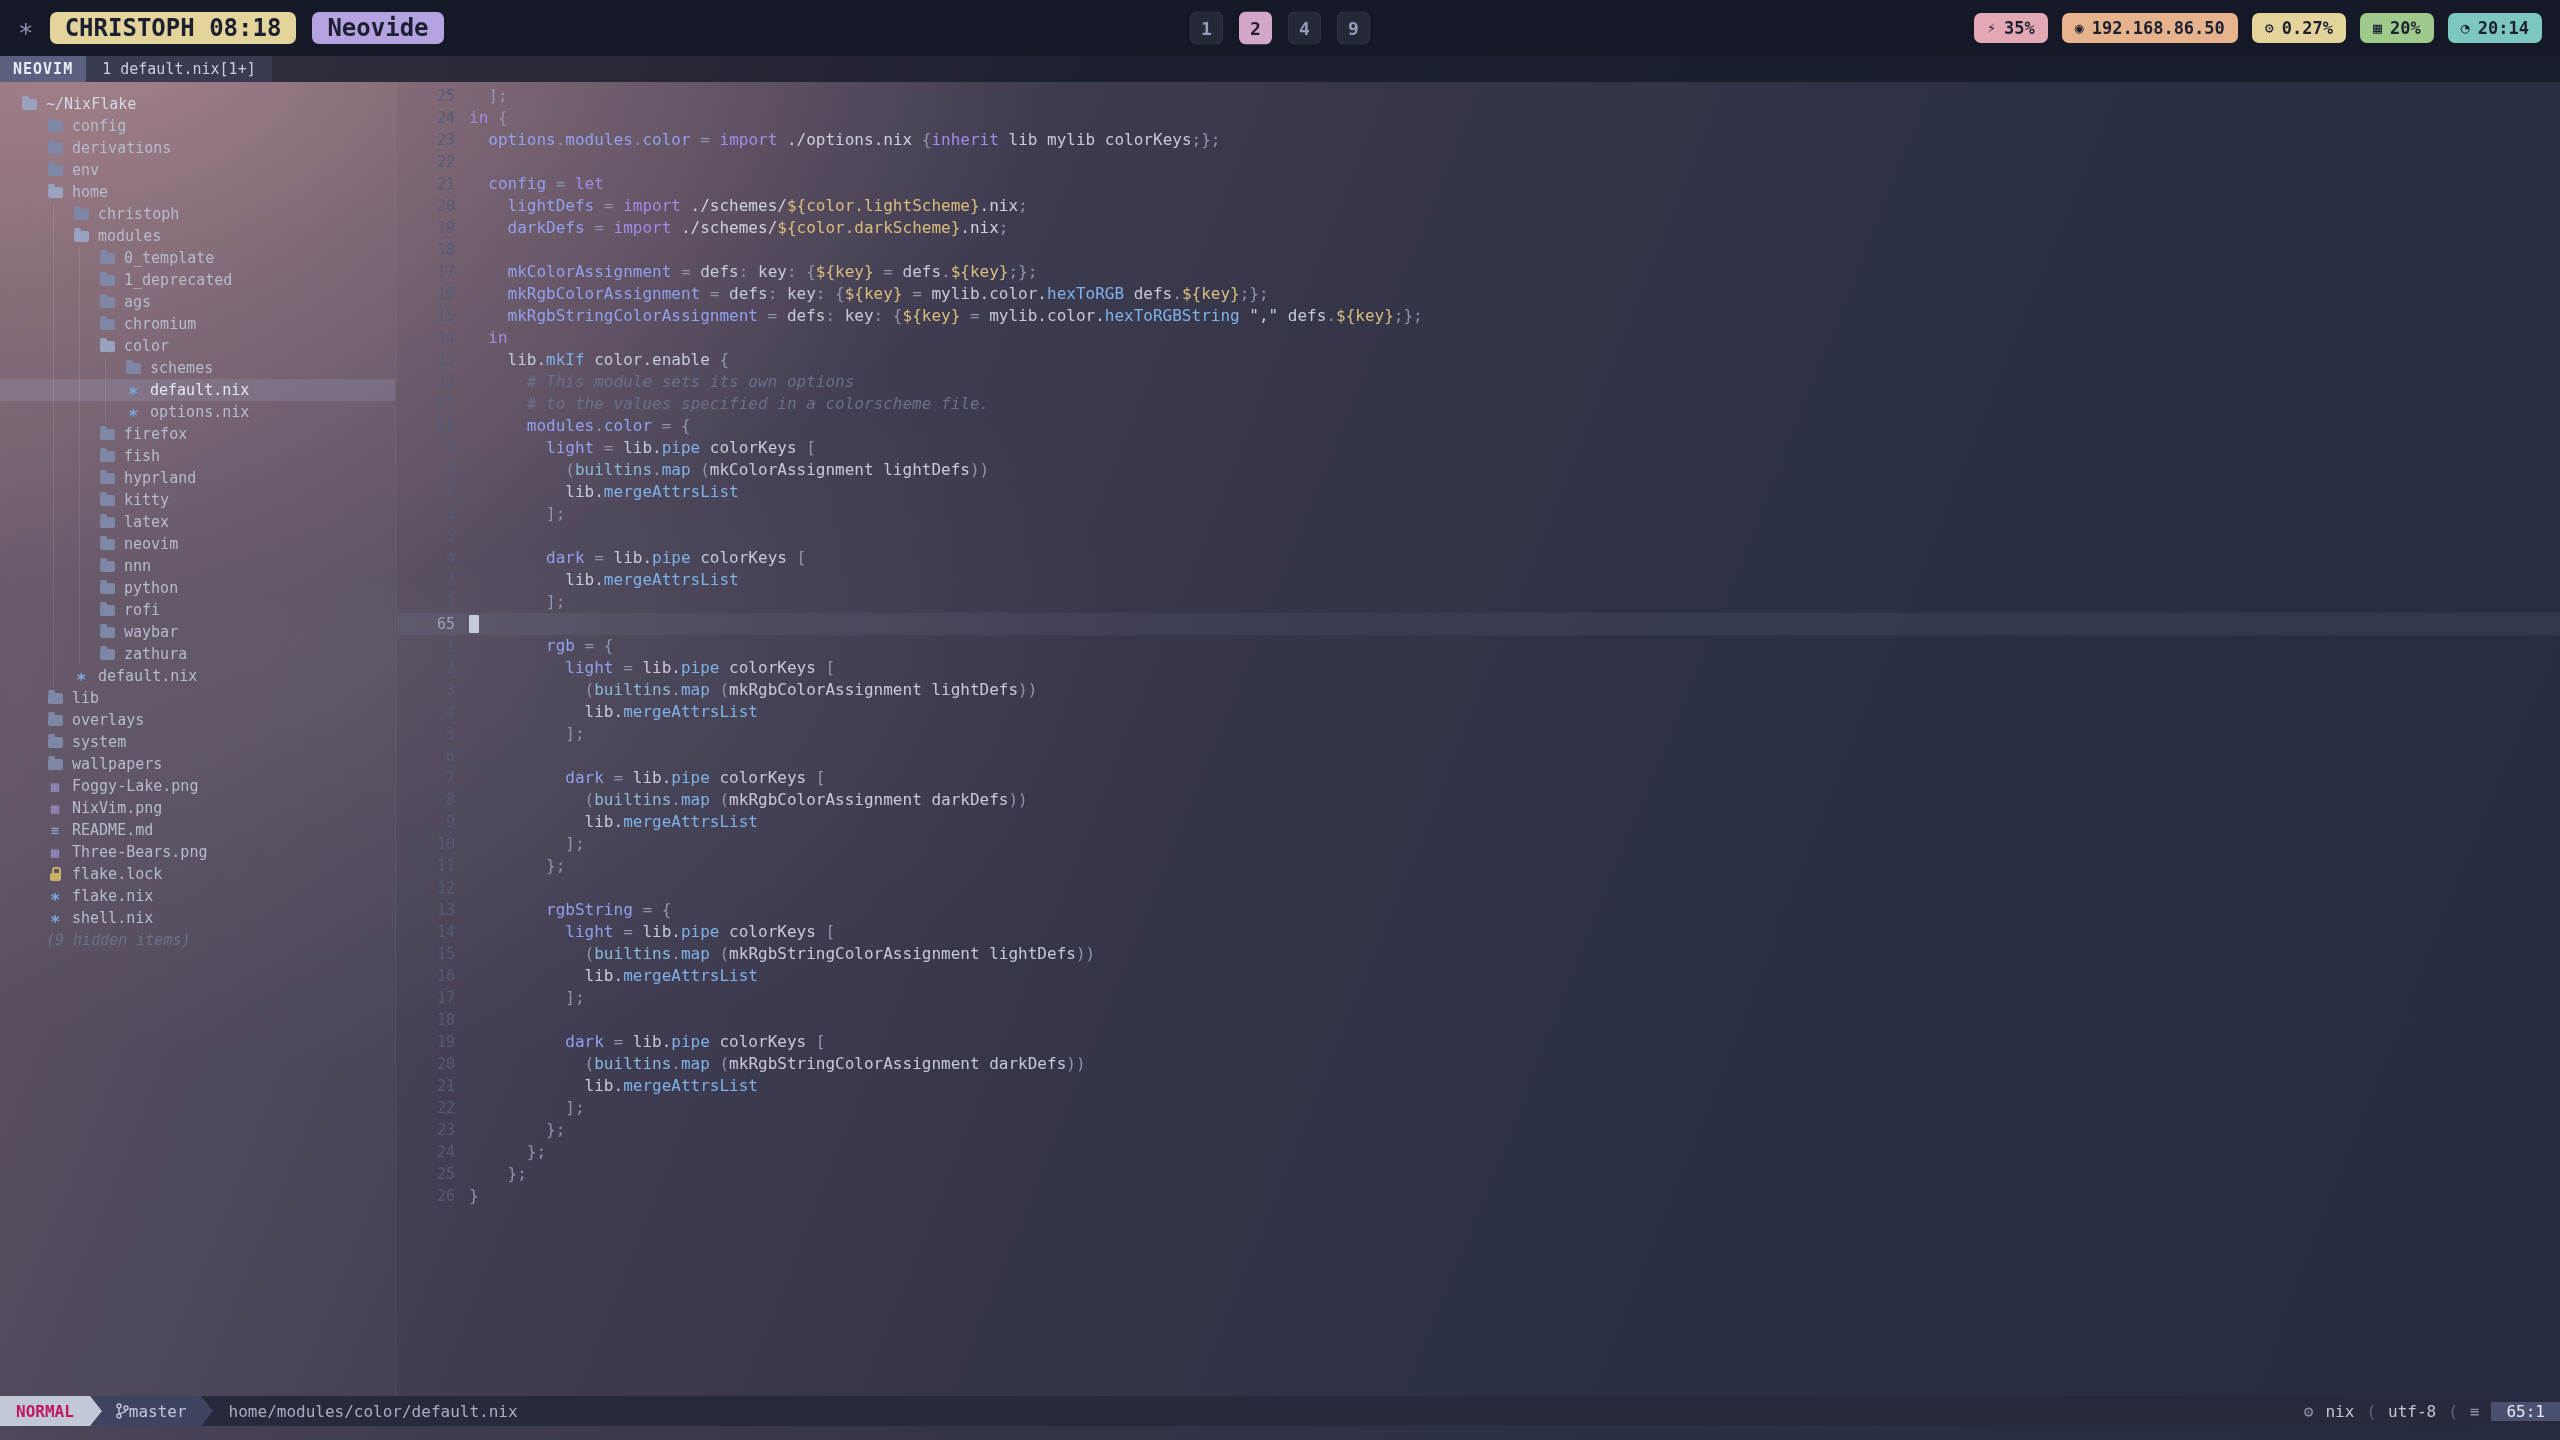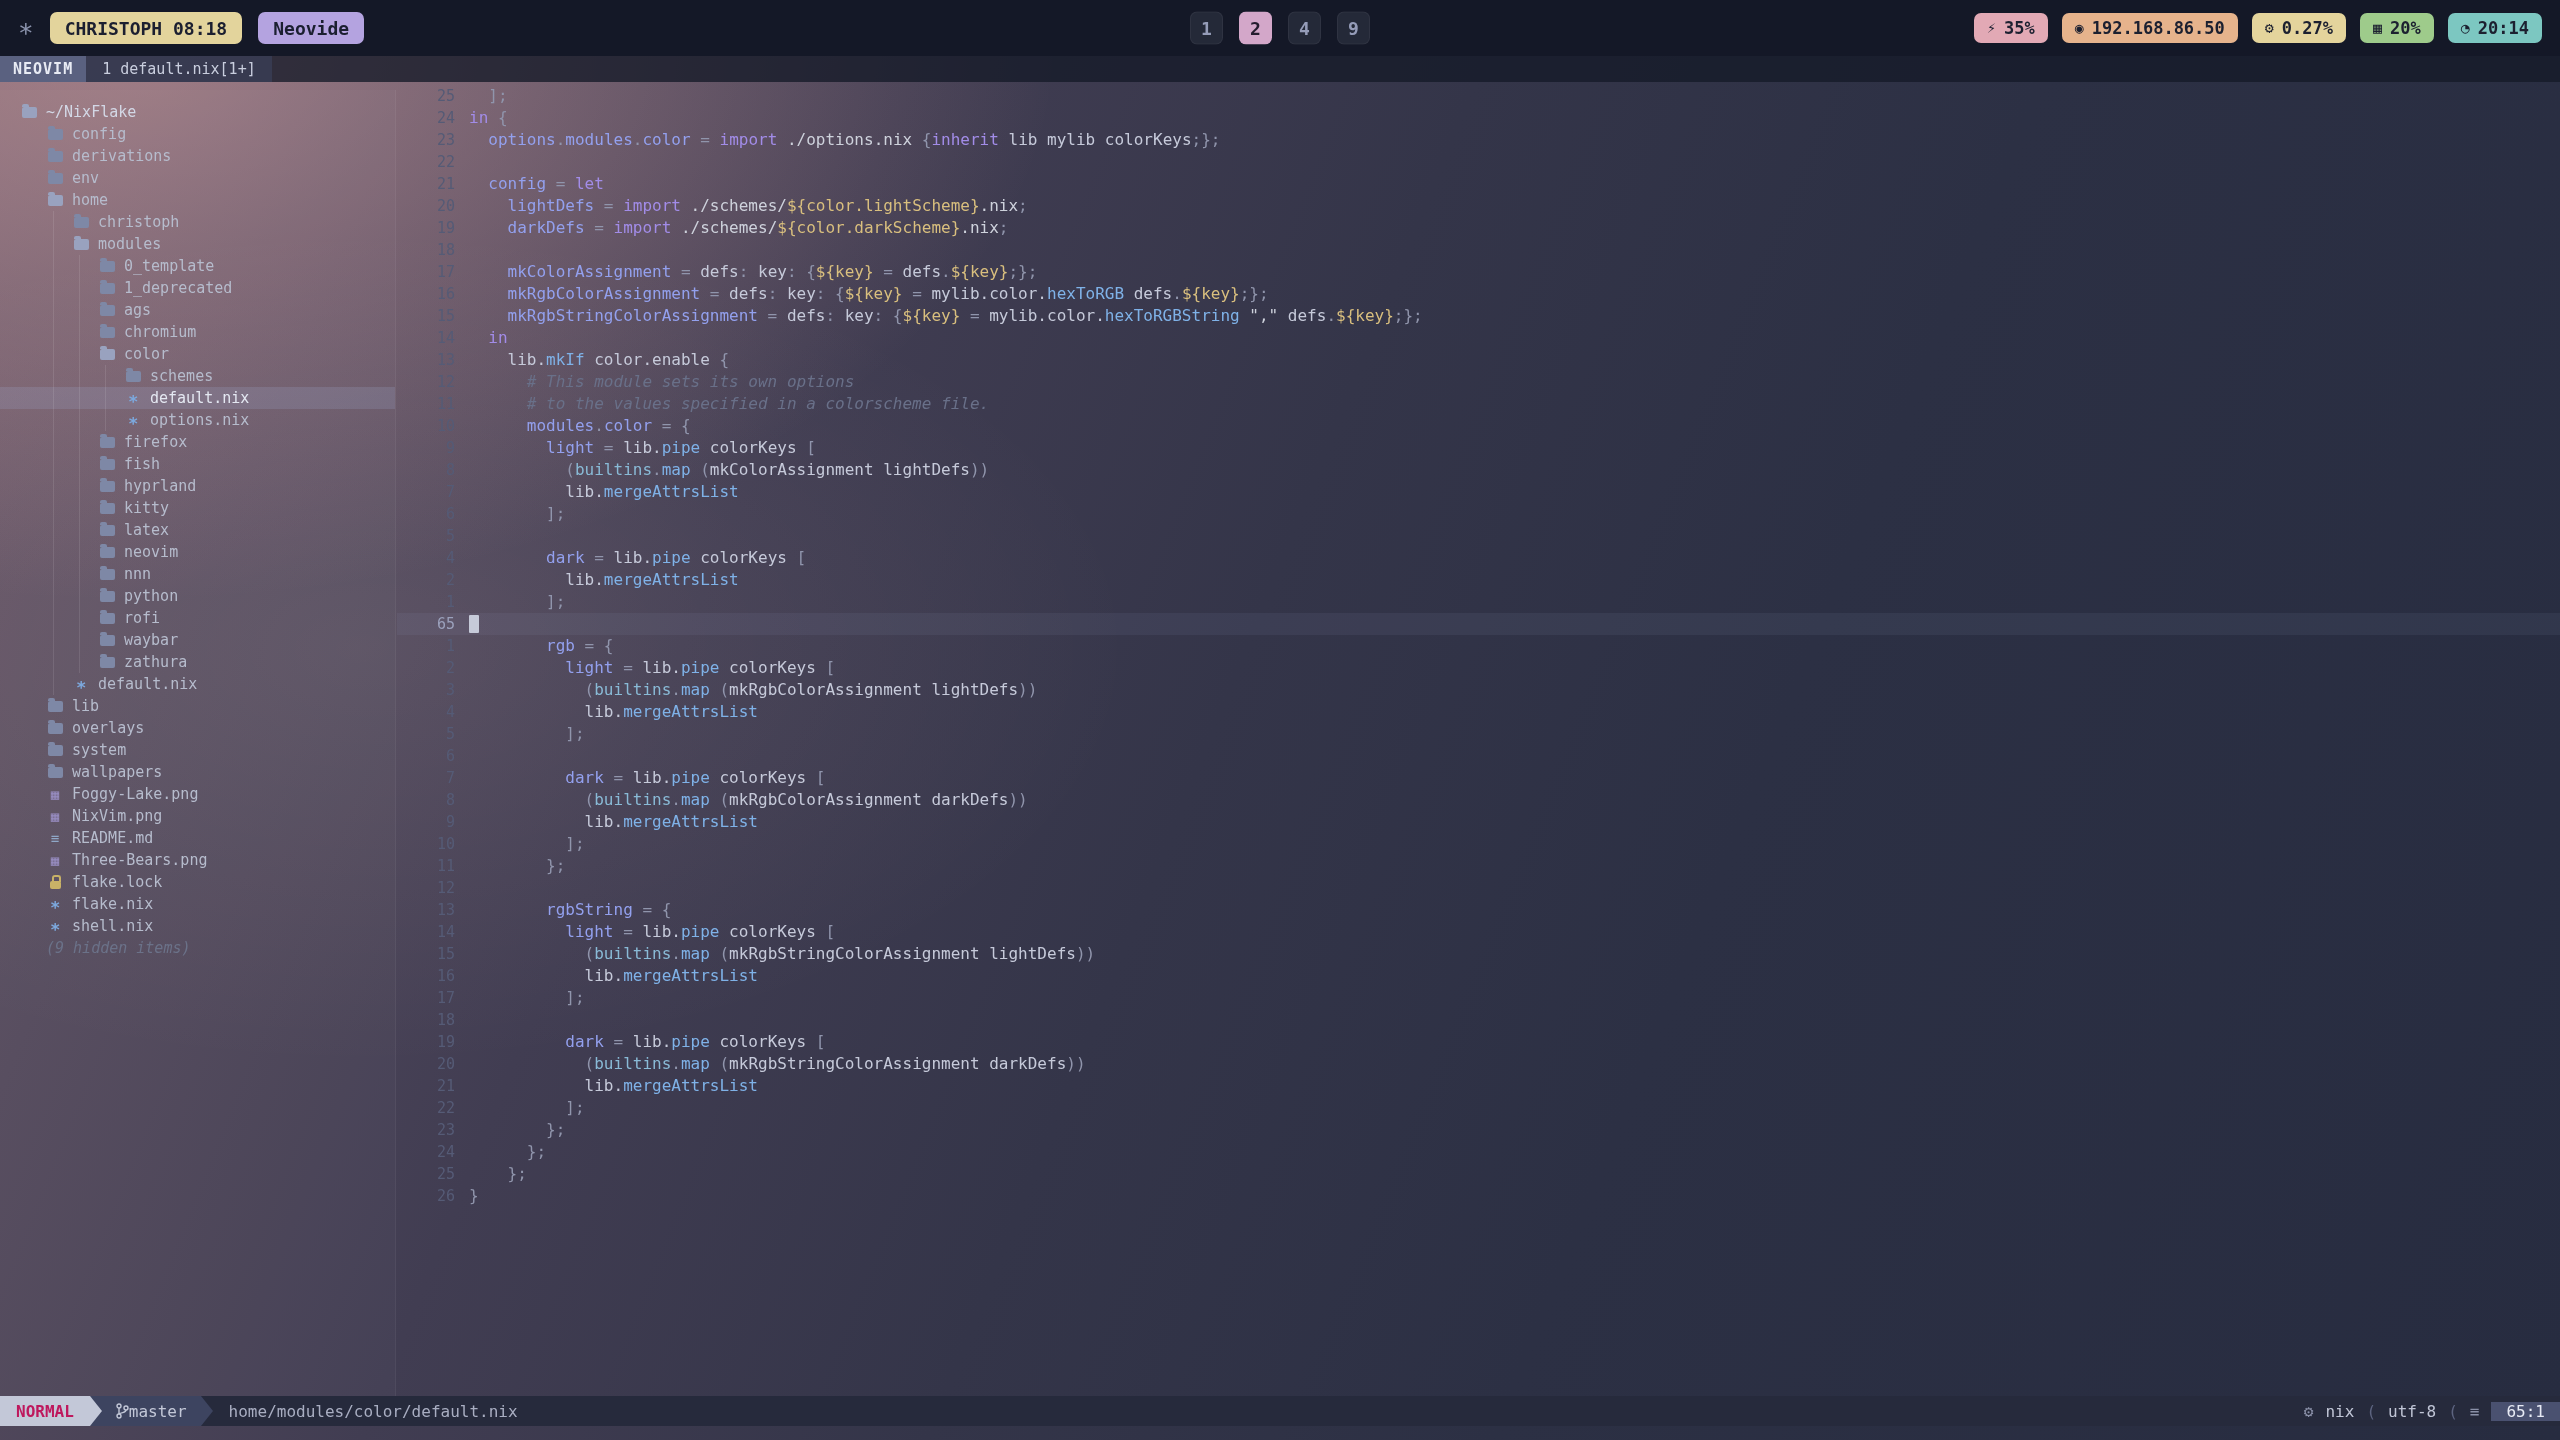--- a/index.html
+++ b/index.html
@@ -8,40 +8,40 @@
     font-family:"DejaVu Sans Mono",monospace;
     background:
       radial-gradient(1500px 900px at 5% 3%, rgba(236,178,178,0.45), rgba(236,178,178,0) 62%),
       radial-gradient(1300px 700px at 14% 45%, rgba(255,222,215,0.09), rgba(255,222,215,0) 60%),
       linear-gradient(112deg,#6b5766 0%,#544a5d 14%,#413d52 30%,#343549 48%,#2c3044 66%,#272c40 100%);}
   
   .topbar{position:absolute;left:0;top:0;width:100%;height:56px;background:#141827;
     display:flex;align-items:center;padding:0 18px;gap:16px;z-index:5}
   .logo{color:#8b93ad;font-size:26px;line-height:1}
   .badge{height:32px;display:flex;align-items:center;padding:0 15px;border-radius:7px;
-    font-size:18px;font-weight:bold;color:#1b1f30;white-space:nowrap}
+    font-size:24px;font-weight:bold;color:#1b1f30;white-space:nowrap}
   .badge.user{background:#e3d49c}
   .badge.app{background:#b4a3e0}
   .workspaces{position:absolute;left:50%;top:50%;transform:translate(-50%,-50%);display:flex;gap:16px}
   .ws{width:33px;height:33px;border-radius:7px;background:#242938;color:#959cb8;
     display:flex;align-items:center;justify-content:center;font-size:18px;font-weight:bold;
     border:1px solid rgba(255,255,255,0.05)}
   .ws.active{background:#d3a7c9;color:#241c2e;border-color:transparent}
   .stats{margin-left:auto;display:flex;gap:14px}
   .pill{height:30px;display:flex;align-items:center;gap:8px;padding:0 13px;border-radius:7px;
     font-size:17px;font-weight:bold;color:#1c2030;white-space:nowrap}
   .pill-ic{font-size:15px}
   
   .tabline{position:absolute;left:0;top:56px;width:100%;height:26px;background:rgba(21,25,40,0.78);
     display:flex;align-items:stretch;font-size:15px;z-index:4}
   .tabapp{background:#5a6180;color:#e8ebf4;display:flex;align-items:center;padding:0 13px;
     font-weight:bold;letter-spacing:1px}
   .tab{background:rgba(62,69,98,0.55);color:#c9cede;display:flex;align-items:center;padding:12px 16px}
   
-  .tree{position:absolute;left:0;top:90px;width:396px;bottom:44px;
+  .tree{position:absolute;left:0;top:82px;width:396px;bottom:44px;
     background:rgba(255,255,255,0.025);border-right:1px solid rgba(255,255,255,0.05);
     padding-top:11px;font-size:15px;overflow:hidden}
   .trow{height:22px;display:flex;align-items:center;padding-left:20px;color:#b6bccd;white-space:nowrap}
   .trow.sel{background:rgba(158,168,205,0.22);color:#e4e8f2}
   .trow.dim{color:#6b7289;font-style:italic}
   .trow.root{color:#d3d8e6}
   .ind{flex:0 0 26px;height:22px;position:relative}
   .ind.g::before{content:'';position:absolute;left:7px;top:0;bottom:0;border-left:1px solid rgba(255,255,255,0.10)}
   .fi{flex:0 0 18px;margin-right:8px;display:flex;align-items:center;justify-content:center;height:22px}
   .fold{width:15px;height:11px;background:#7e88a6;border-radius:2px;position:relative}

